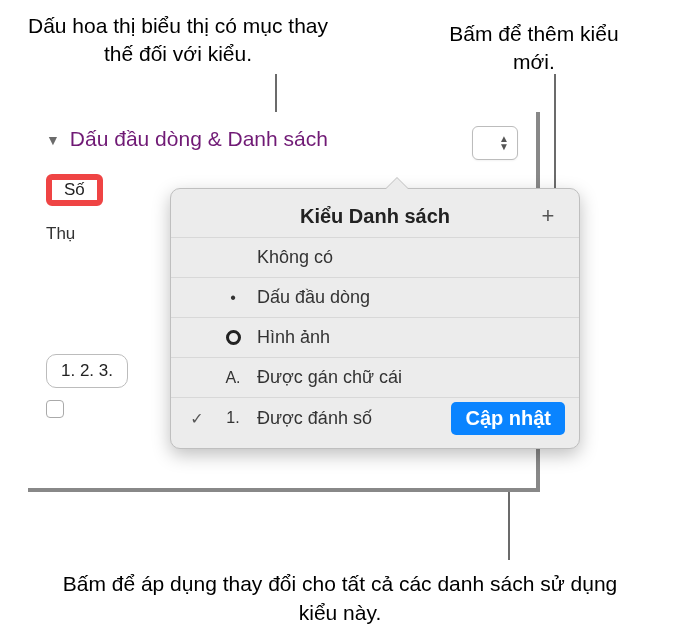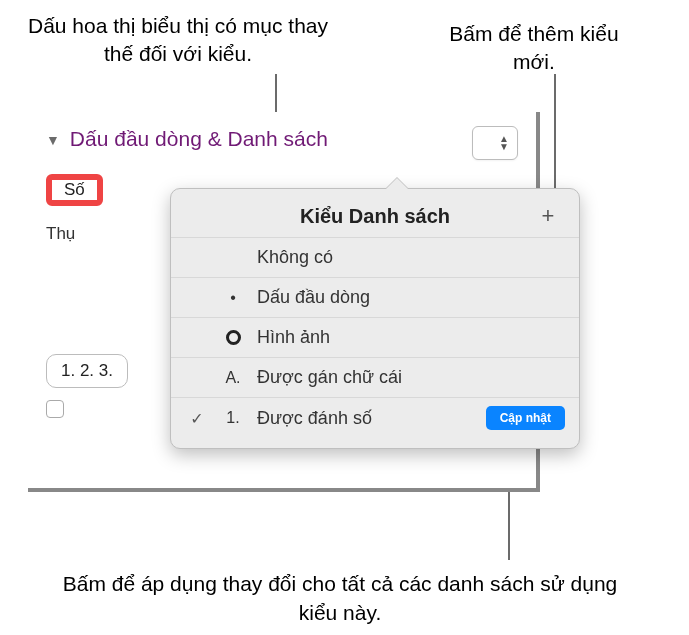--- a/index.html
+++ b/index.html
@@ -202,21 +202,21 @@
     font-size:16px;
     color:#333;
   }
   .opt-label{flex:1;}
   .update-btn{
     background:#0a84ff;
     color:#fff;
     border:none;
     border-radius:5px;
     padding:5px 14px;
-    font-size:12px;
+    font-size:20px;
     font-weight:600;
     cursor:pointer;
   }
   .ring-icon{
     width:15px;height:15px;
     border:3px solid #222;
     border-radius:50%;
     display:inline-block;
   }
 </style>

